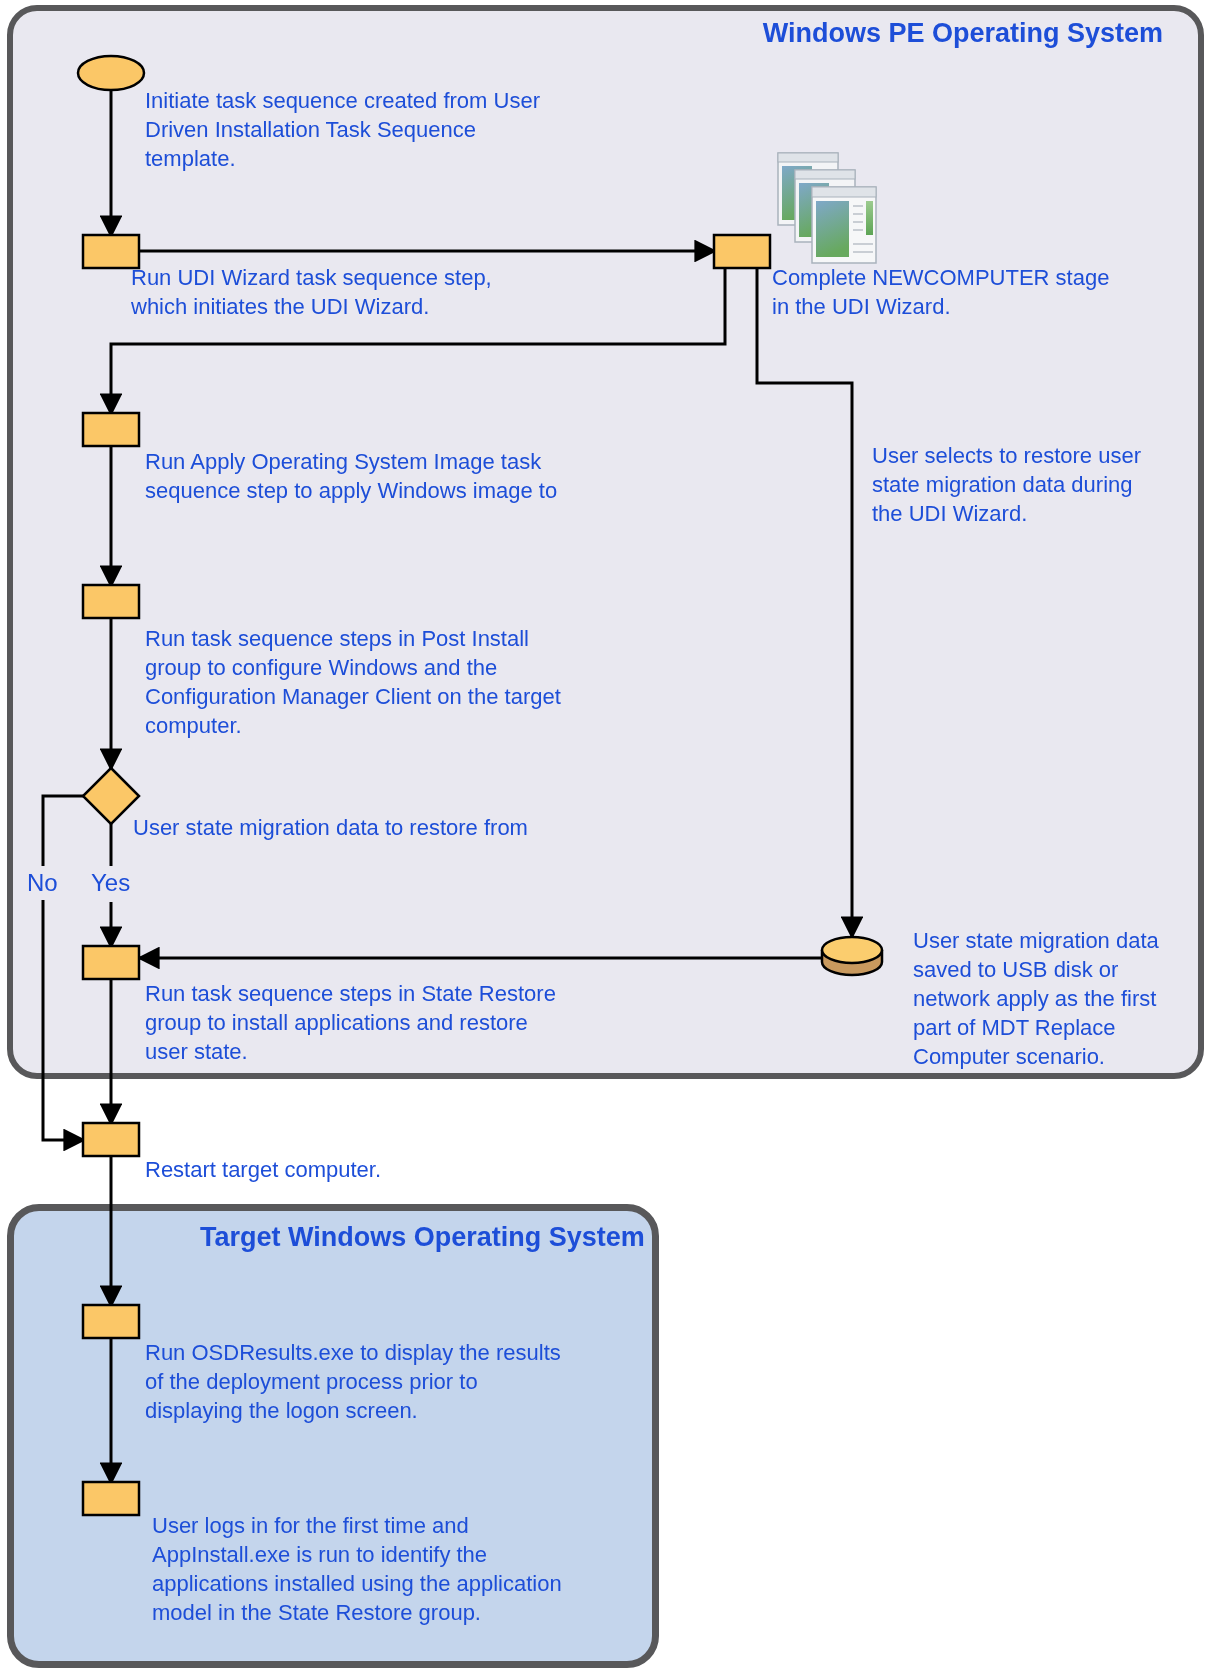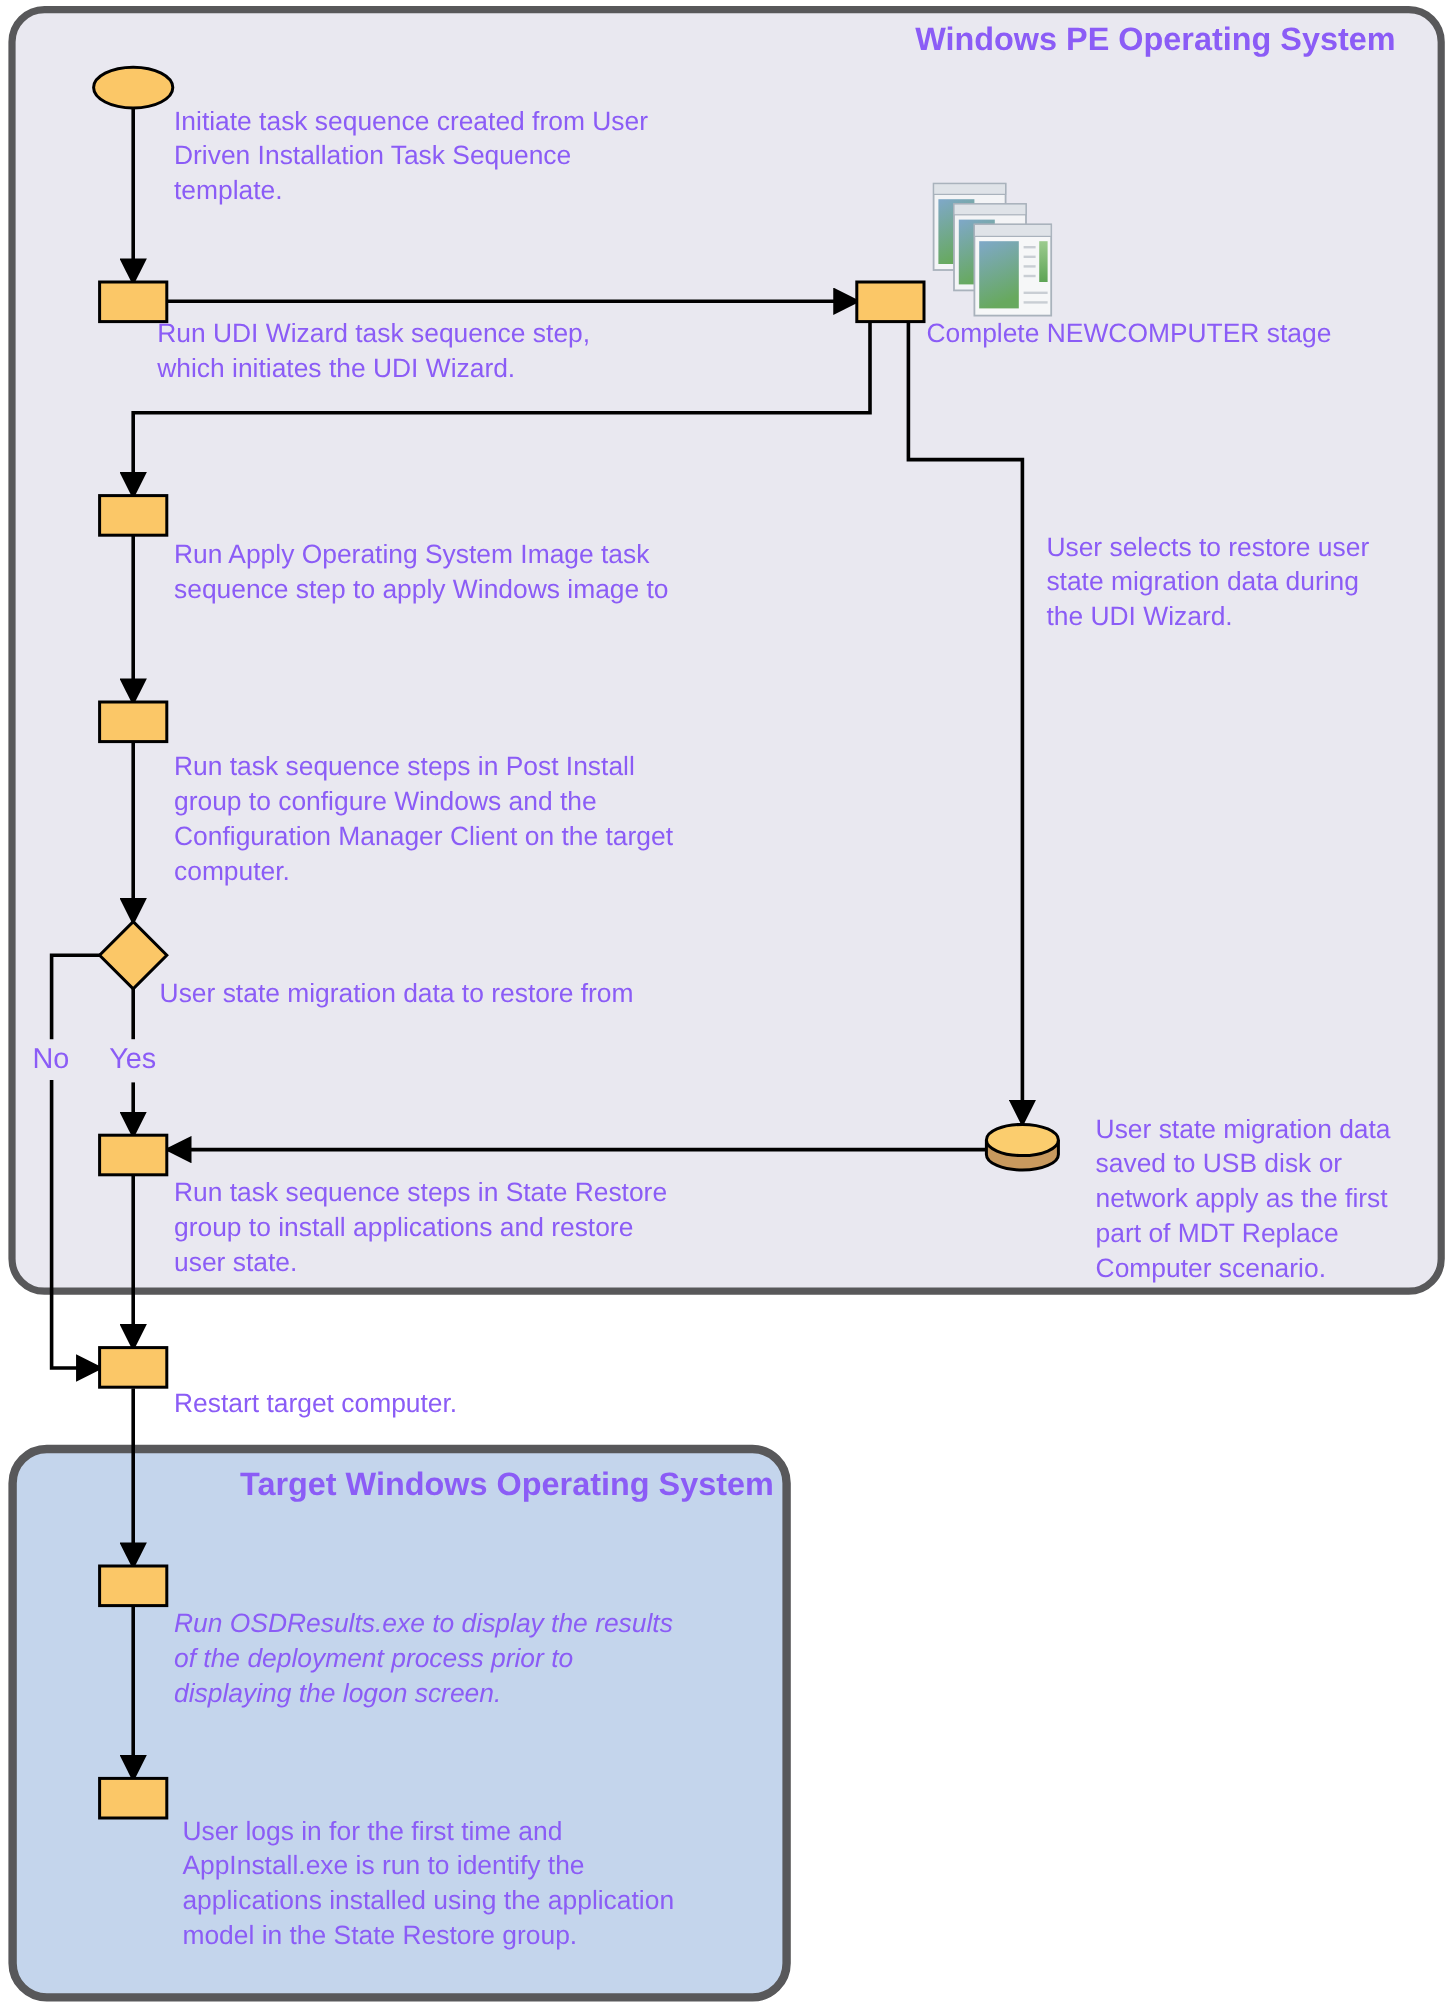--- a/index.html
+++ b/index.html
@@ -1,17 +1,17 @@
 <!DOCTYPE html>
 <html><head>
 <meta charset="utf-8">
 <style>
   html,body{margin:0;padding:0;background:#fff;}
   .canvas{position:relative;width:1209px;height:1674px;background:#fff;overflow:hidden;
-          font-family:"Liberation Sans", sans-serif;color:#8b5cf6;}
+          font-family:"Liberation Sans", sans-serif;color:#1d4ed8;}
   .container{position:absolute;box-sizing:border-box;}
   .pe{left:7px;top:5px;width:1197px;height:1074px;background:#E9E8F0;
       border:6px solid #58585A;border-radius:30px;}
   .target{left:7px;top:1204px;width:652px;height:464px;background:#C4D5EC;
       border:7px solid #58585A;border-radius:32px;}
   .title{position:absolute;font-size:27px;font-weight:bold;white-space:nowrap;text-align:right;}
   .pe-title{left:700px;top:18px;width:463px;}
   .target-title{left:200px;top:1222px;width:437px;}
   .txt{position:absolute;font-size:22px;line-height:29px;}
   .txt div{white-space:nowrap;}
@@ -124,20 +124,21 @@
       <div><span>Initiate task sequence created from </span><span class="b">User</span></div>
       <div><span class="b">Driven Installation Task Sequence</span></div>
       <div><span>template.</span></div>
     </div>
   <div class="txt" style="left:131px;top:263px;">
       <div><span>Run </span><span class="b">UDI Wizard</span><span> task sequence step,</span></div>
       <div><span>which initiates the UDI Wizard.</span></div>
     </div>
   <div class="txt" style="left:772px;top:263px;">
       <div><span>Complete </span><span class="b">NEWCOMPUTER</span><span> stage</span></div>
+      <div><span>in the UDI Wizard.</span></div>
     </div>
   <div class="txt" style="left:145px;top:447px;">
       <div><span>Run </span><span class="b">Apply Operating System Image</span><span> task</span></div>
       <div><span>sequence step to apply Windows image to</span></div>
     </div>
   <div class="txt" style="left:145px;top:624px;">
       <div><span>Run task sequence steps in </span><span class="b">Post Install</span></div>
       <div><span>group to configure Windows and the</span></div>
       <div><span>Configuration Manager Client on the target</span></div>
       <div><span>computer.</span></div>
@@ -158,21 +159,21 @@
   <div class="txt" style="left:913px;top:926px;">
       <div><span>User state migration data</span></div>
       <div><span>saved to USB disk or</span></div>
       <div><span>network apply as the first</span></div>
       <div><span>part of MDT Replace</span></div>
       <div><span>Computer scenario.</span></div>
     </div>
   <div class="txt" style="left:145px;top:1155px;">
       <div><span>Restart target computer.</span></div>
     </div>
-  <div class="txt" style="left:145px;top:1338px;font-style:italic;">
+  <div class="txt" style="left:145px;top:1338px;">
       <div><span>Run OSDResults.exe to display the results</span></div>
       <div><span>of the deployment process prior to</span></div>
       <div><span>displaying the logon screen.</span></div>
     </div>
   <div class="txt" style="left:152px;top:1511px;">
       <div><span>User logs in for the first time and</span></div>
       <div><span>AppInstall.exe is run to identify the</span></div>
       <div><span>applications installed using the application</span></div>
       <div><span>model in the </span><span class="b">State Restore</span><span> group.</span></div>
     </div>

